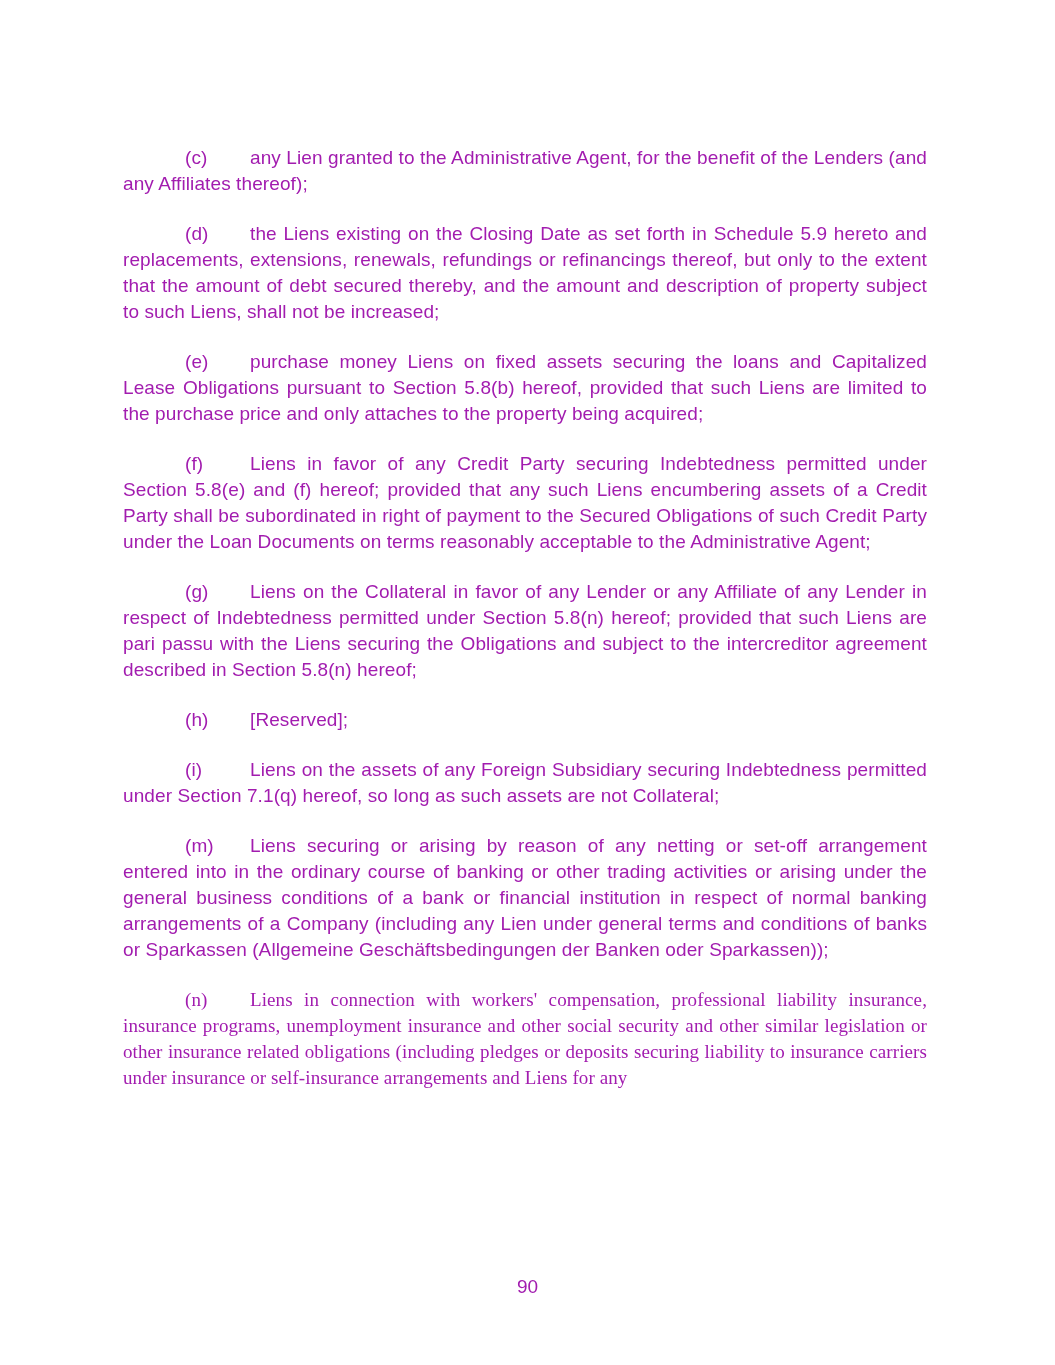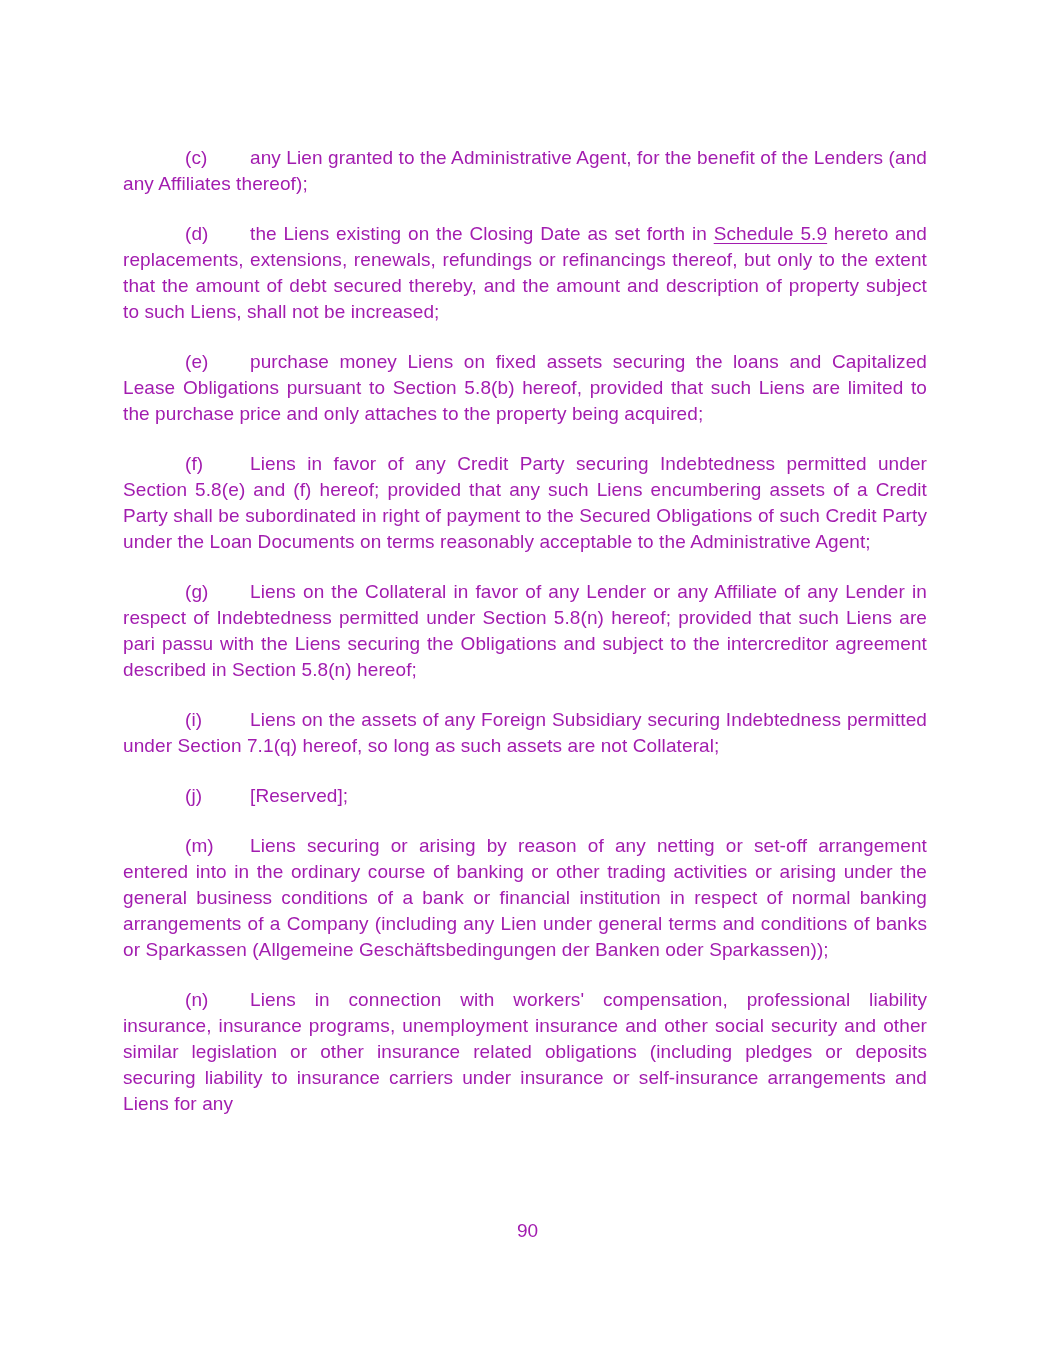--- a/index.html
+++ b/index.html
@@ -23,34 +23,33 @@
     top: 145px;
     width: 804px;
   }
   .para {
     margin: 0 0 24px 0;
     font-size: 19px;
     line-height: 26px;
     text-align: justify;
     letter-spacing: 0.1px;
   }
-  .para:last-child { margin-bottom: 12px; }
+  .para:last-child { margin-bottom: 12px; font-family: Liberation Serif, serif; }
   .letter {
     display: inline-block;
     width: 65px;
     margin-left: 62px;
     vertical-align: baseline;
   }
   .text-run .u {
-    text-decoration: underline;
     text-underline-offset: 3px;
   }
   .page-footer {
     position: absolute;
-    top: 1218px;
+    top: 1274px;
     left: 0;
     width: 100%;
     text-align: center;
     font-size: 19px;
     line-height: 26px;
   }
 </style>
 </head>
 <body>
 
@@ -59,24 +58,24 @@
   <p class="para"><span class="letter">(c)</span><span class="text-run"><span>any Lien granted to the Administrative Agent, for the benefit of the Lenders (and any Affiliates thereof);</span></span></p>
 
   <p class="para"><span class="letter">(d)</span><span class="text-run"><span>the Liens existing on the Closing Date as set forth in </span><span class="u">Schedule 5.9</span><span> hereto and replacements, extensions, renewals, refundings or refinancings thereof, but only to the extent that the amount of debt secured thereby, and the amount and description of property subject to such Liens, shall not be increased;</span></span></p>
 
   <p class="para"><span class="letter">(e)</span><span class="text-run"><span>purchase money Liens on fixed assets securing the loans and Capitalized Lease Obligations pursuant to Section 5.8(b) hereof, provided that such Liens are limited to the purchase price and only attaches to the property being acquired;</span></span></p>
 
   <p class="para"><span class="letter">(f)</span><span class="text-run"><span>Liens in favor of any Credit Party securing Indebtedness permitted under Section 5.8(e) and (f) hereof; provided that any such Liens encumbering assets of a Credit Party shall be subordinated in right of payment to the Secured Obligations of such Credit Party under the Loan Documents on terms reasonably acceptable to the Administrative Agent;</span></span></p>
 
   <p class="para"><span class="letter">(g)</span><span class="text-run"><span>Liens on the Collateral in favor of any Lender or any Affiliate of any Lender in respect of Indebtedness permitted under Section 5.8(n) hereof; provided that such Liens are pari passu with the Liens securing the Obligations and subject to the intercreditor agreement described in Section 5.8(n) hereof;</span></span></p>
 
+  <p class="para"><span class="letter">(h)</span><span class="text-run"><span>[Reserved];</span></span></p>
 
   <p class="para"><span class="letter">(i)</span><span class="text-run"><span>Liens on the assets of any Foreign Subsidiary securing Indebtedness permitted under Section 7.1(q) hereof, so long as such assets are not Collateral;</span></span></p>
 
-  <p class="para"><span class="letter">(j)</span><span class="text-run"><span>[Reserved];</span></span></p>
 
 
 
   <p class="para"><span class="letter">(m)</span><span class="text-run"><span>Liens securing or arising by reason of any netting or set-off arrangement entered into in the ordinary course of banking or other trading activities or arising under the general business conditions of a bank or financial institution in respect of normal banking arrangements of a Company (including any Lien under general terms and conditions of banks or Sparkassen (Allgemeine Geschäftsbedingungen der Banken oder Sparkassen));</span></span></p>
 
   <p class="para"><span class="letter">(n)</span><span class="text-run"><span>Liens in connection with workers' compensation, professional liability insurance, insurance programs, unemployment insurance and other social security and other similar legislation or other insurance related obligations (including pledges or deposits securing liability to insurance carriers under insurance or self-insurance arrangements and Liens for any</span></span></p>
 </main>
   <footer class="page-footer">
     <span>90</span>
   </footer>

